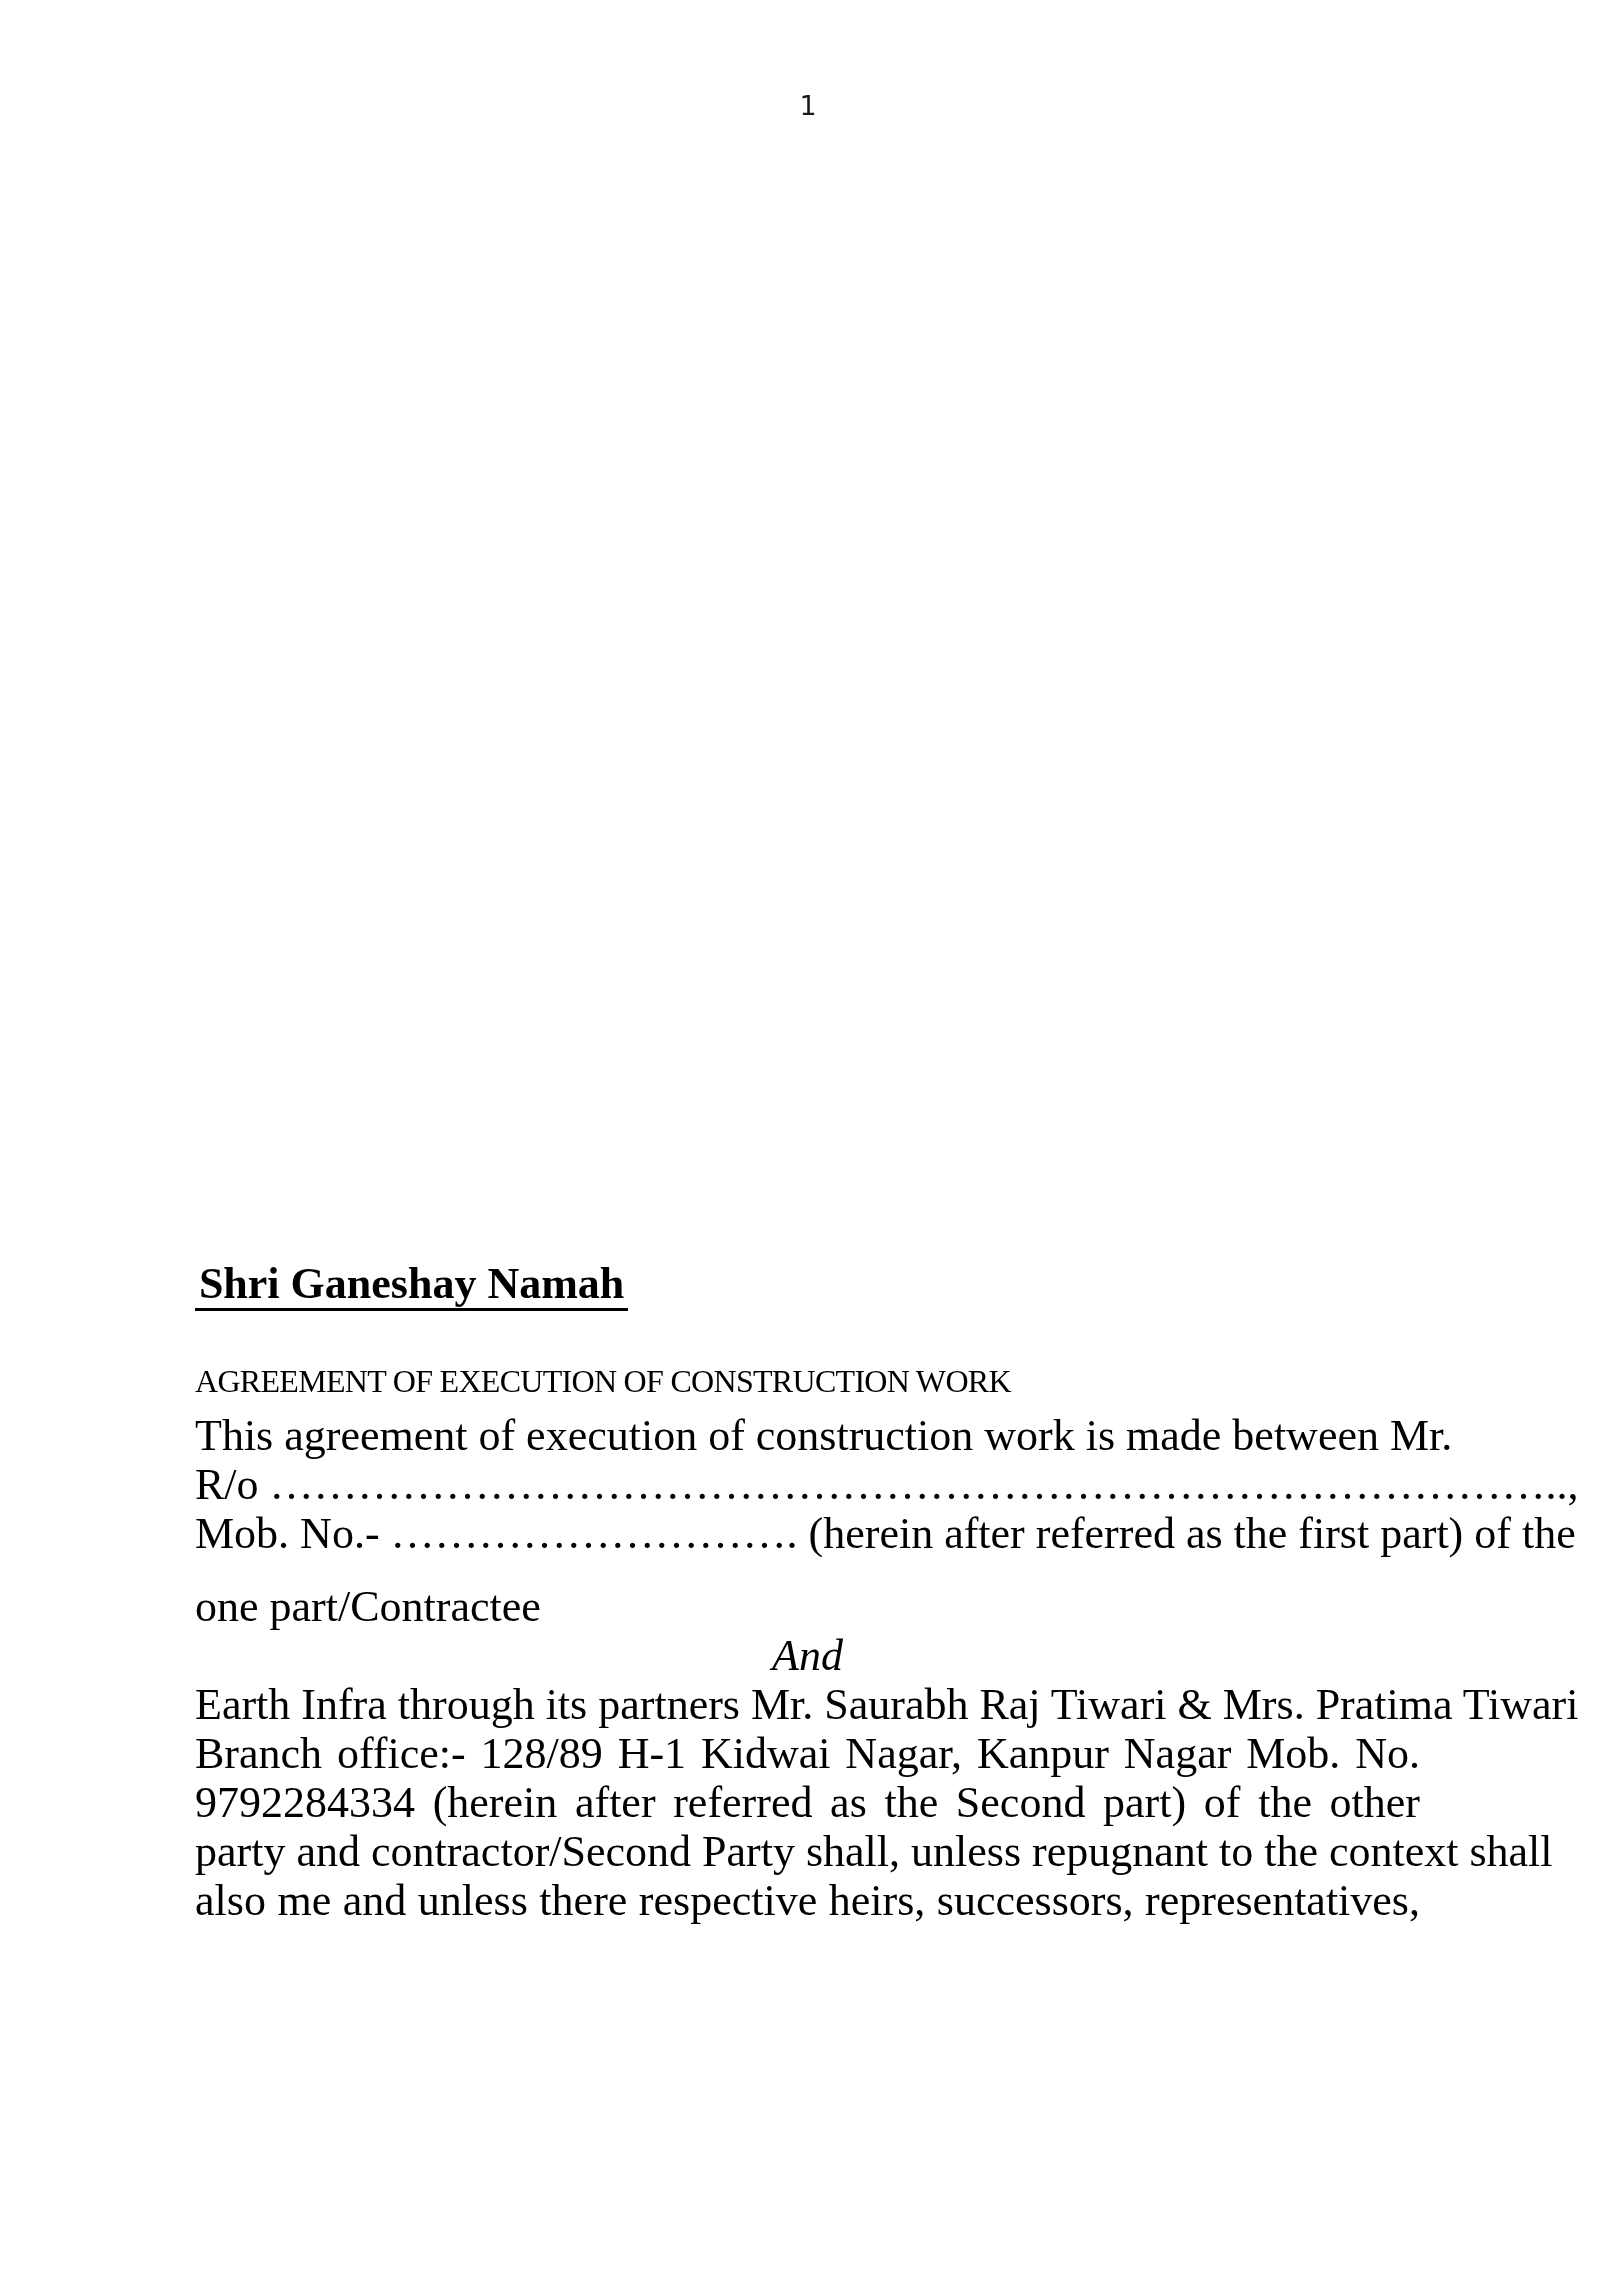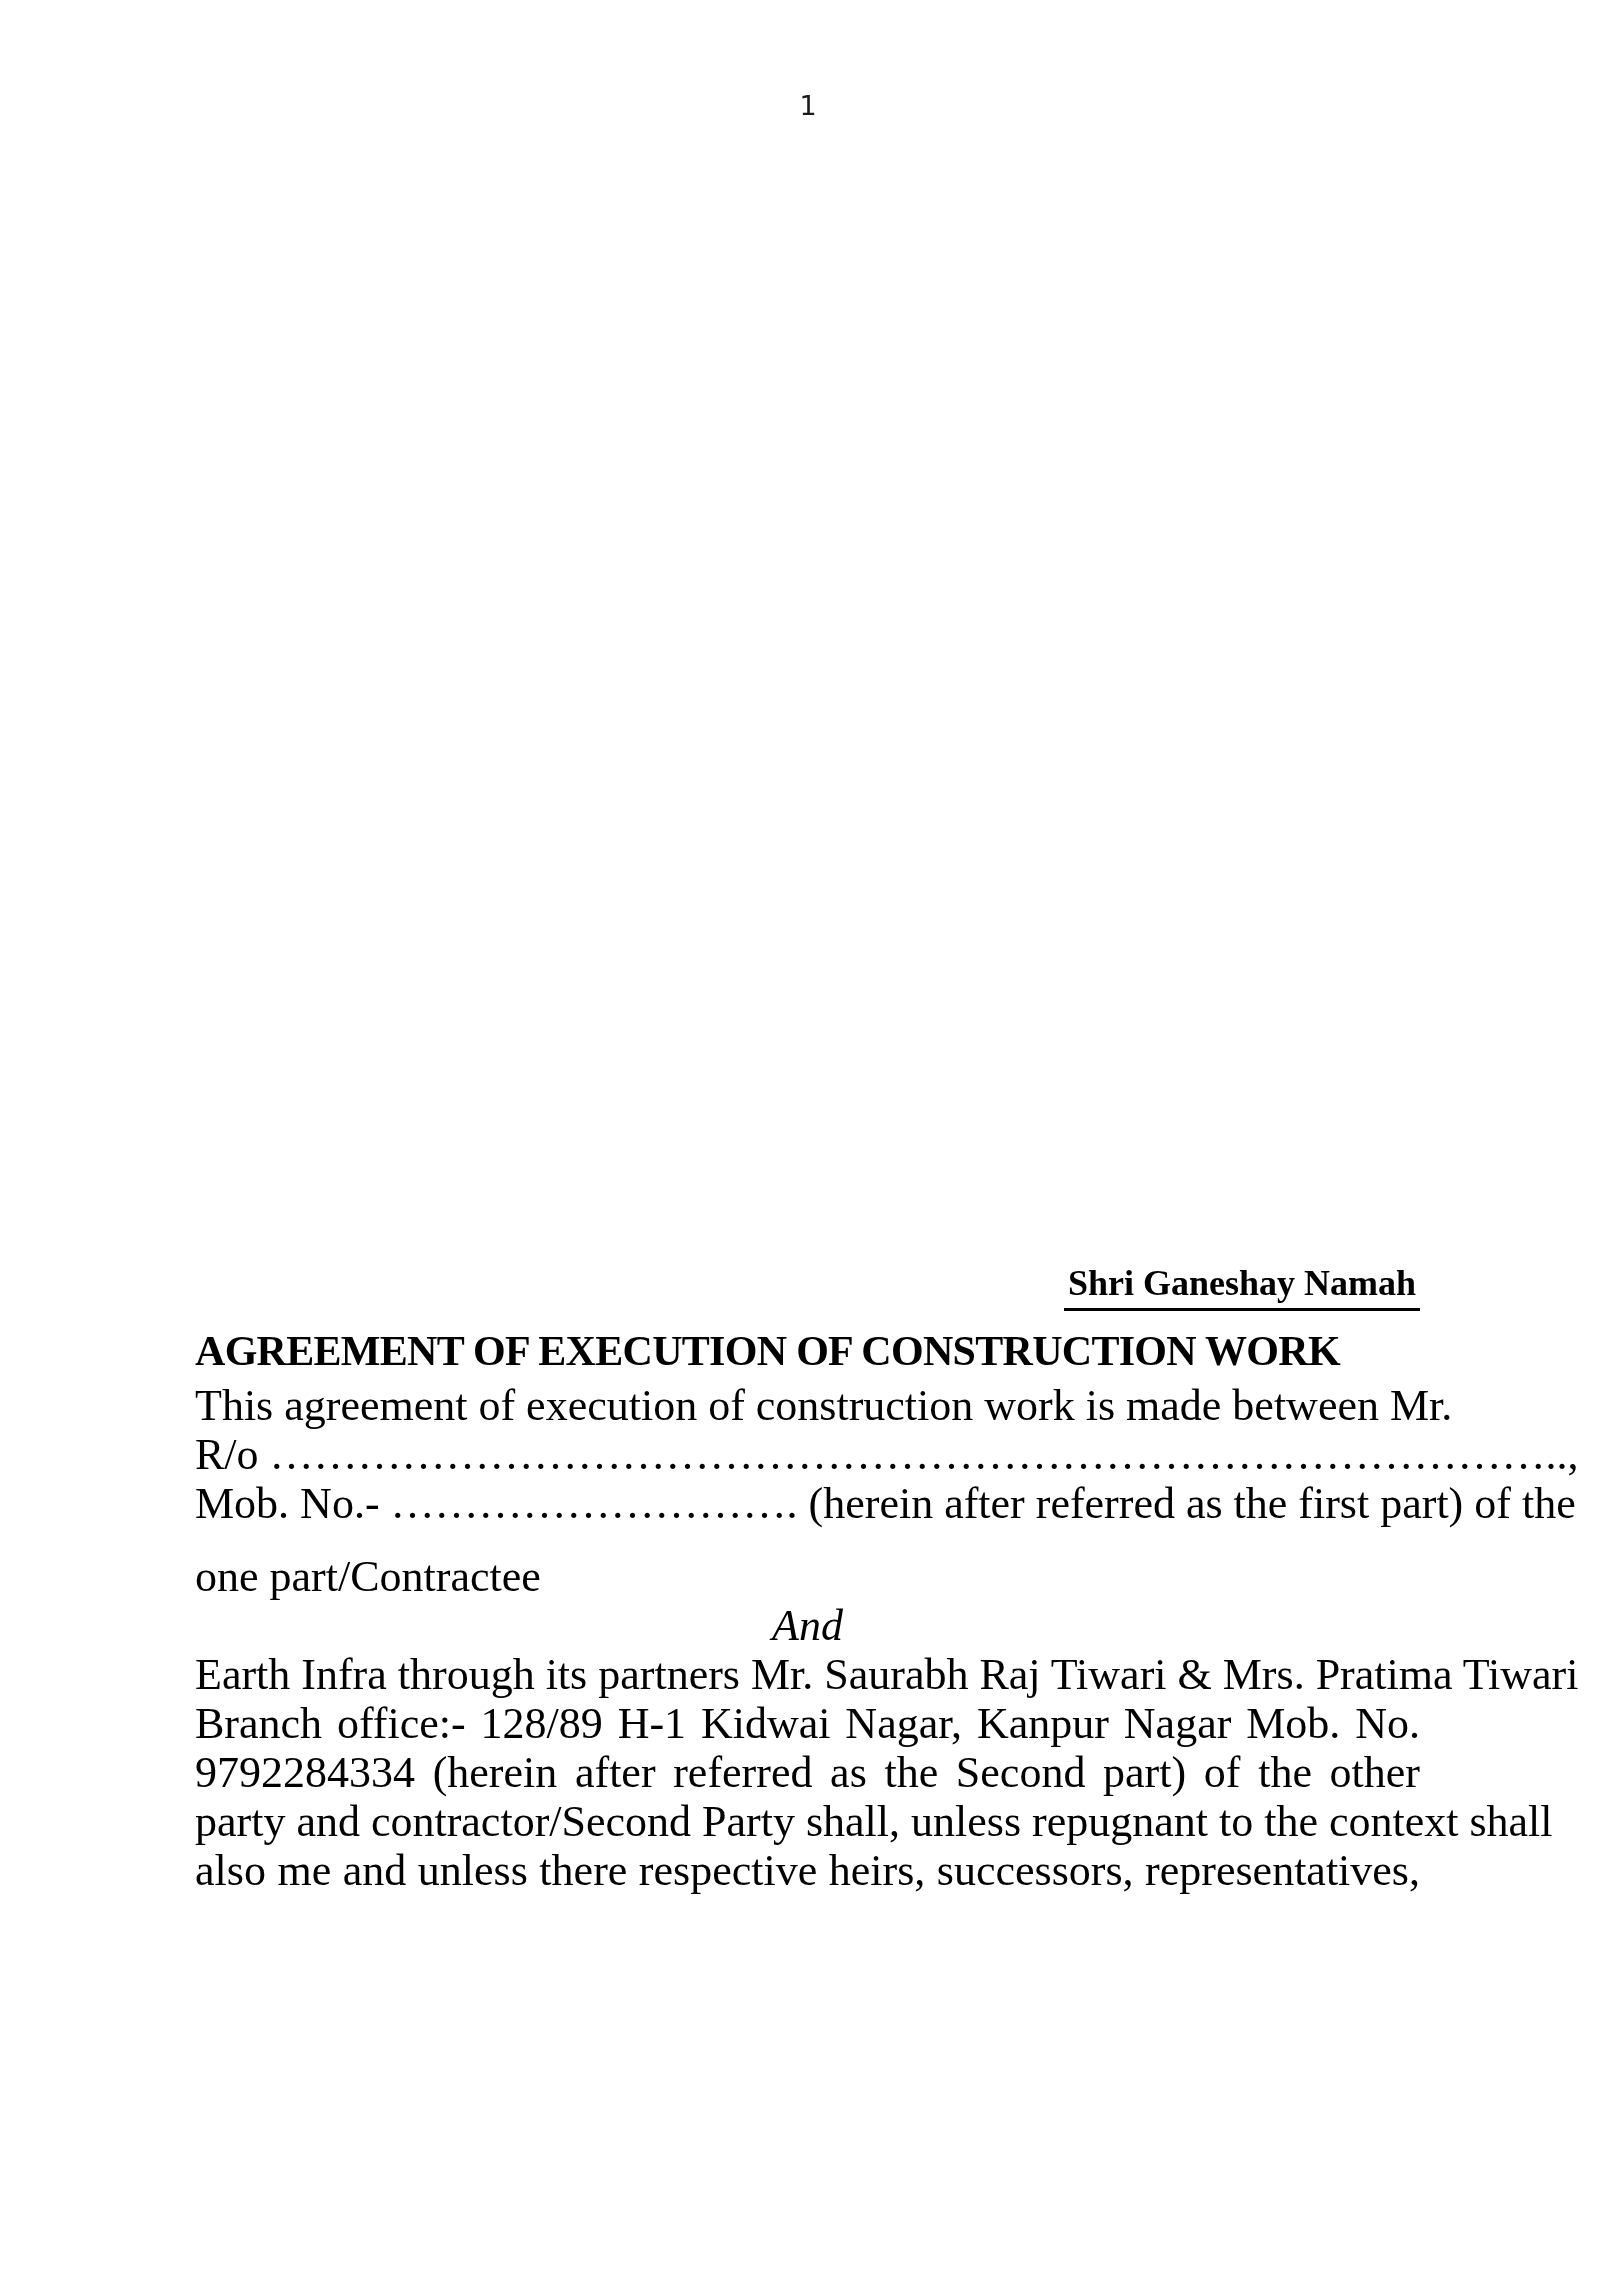--- a/index.html
+++ b/index.html
@@ -27,38 +27,38 @@
     line-height: 31px;
     color: #1a1a1a;
   }
   .content {
     position: absolute;
     left: 195px;
     top: 1262px;
     width: 1225px;
   }
   .invocation {
-    text-align: right;
-    font-size: 36px;
+    text-align: left;
+    font-size: 44px;
     font-weight: bold;
     line-height: 43px;
-    margin-bottom: 17px;
   }
   .invocation .underlined {
     display: inline-block;
     border-bottom: 3.9px solid #000;
     padding: 0 3.9px 2.6px 3.9px;
   }
   .doc-title {
-    font-size: 42px;
-    font-weight: bold;
+    font-size: 32px;
+    font-weight: normal;
     line-height: 47px;
     letter-spacing: -0.7px;
     margin-bottom: 6.5px;
     white-space: nowrap;
+    margin-top: 47px;
   }
   .line {
     font-size: 44px;
     line-height: 49px;
     white-space: nowrap;
     text-align: justify;
     text-align-last: justify;
   }
   .line--left {
     text-align: left;

